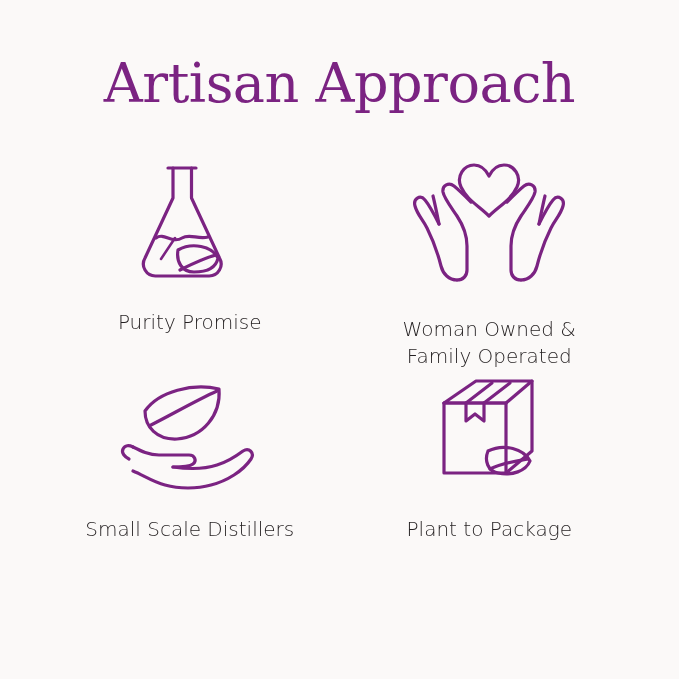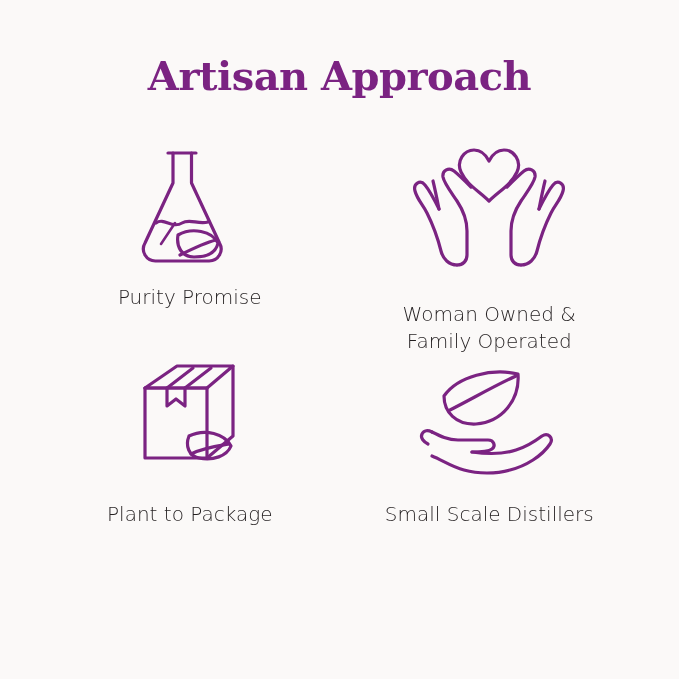--- a/index.html
+++ b/index.html
@@ -17,22 +17,22 @@
     position: relative;
     width: 679px;
     height: 679px;
     background: #fbf9f8;
     box-sizing: border-box;
   }
   .title {
     text-align: center;
     color: #7b2382;
     font-family: "DejaVu Serif", serif;
-    font-weight: bold;
-    font-size: 40px;
+    font-weight: normal;
+    font-size: 54px;
     letter-spacing: -0.5px;
     margin: 0;
     padding-top: 54px;
     line-height: 1.1;
   }
   .grid {
     margin-top: 36px;
     display: grid;
     grid-template-columns: 1fr 1fr;
     grid-template-rows: 1fr 1fr;
@@ -46,20 +46,21 @@
     align-items: center;
     justify-content: flex-start;
   }
   .cell .icon-wrap {
     height: 150px;
     display: flex;
     align-items: center;
     justify-content: center;
   }
   .cell .caption {
+    margin-top: 10px;
     text-align: center;
     color: #231f20;
     font-family: "DejaVu Sans", sans-serif;
     font-weight: 300;
     font-size: 20px;
     line-height: 1.35;
     white-space: pre-line;
   }
   .cell-2 .caption { margin-top: 17px; }
   .row-2 .icon-wrap { height: 130px; }
@@ -108,49 +109,49 @@
           <path d="M112 126 C120 126 126 120 128 112 C131 100 136 86 142 74 C146 66 152 60 154 52 C156 45 149 40 144 46 C139 52 134 62 130 70"></path>
           <path d="M130 70 C132 60 134 50 136 42"></path>
         </svg>
       </div>
       <div class="caption">Woman Owned &amp;
 Family Operated</div>
     </div>
 
     <div class="cell row-2">
       <div class="icon-wrap">
+        <svg width="150" height="120" viewBox="0 0 150 120" fill="none" stroke="#7b2382" stroke-width="3.2" stroke-linecap="round" stroke-linejoin="round">
+
+          <path d="M30 36 C44 16 78 8 104 14 C106 40 88 62 62 64 C42 65 30 52 30 36 Z"></path>
+          <path d="M36 50 C56 40 80 26 102 16"></path>
+
+          <path d="M18 72 C26 76 34 80 44 80 H74 C80 80 82 86 78 89 C74 92 64 92 58 92"></path>
+          <path d="M58 92 C72 94 90 94 102 90 C112 87 120 82 128 76 C134 72 140 78 136 84 C128 96 112 106 96 110 C82 114 64 114 50 110 C38 107 28 100 18 96"></path>
+          <path d="M18 72 C14 70 10 70 8 74 C6 78 10 82 14 84"></path>
+        </svg>
+      </div>
+      <div class="caption">Small Scale Distillers</div>
+    </div>
+
+    <div class="cell row-2">
+      <div class="icon-wrap">
         <svg width="150" height="125" viewBox="0 0 150 125" fill="none" stroke="#7b2382" stroke-width="3.2" stroke-linecap="round" stroke-linejoin="round">
 
           <path d="M30 30 L62 8 H118 L92 30 Z"></path>
           <path d="M30 30 H92"></path>
 
           <path d="M30 30 V100 H92 V30"></path>
 
           <path d="M92 100 L118 78 V8"></path>
 
           <path d="M52 30 V48 L61 41 L70 48 V30"></path>
           <path d="M52 30 L78 10"></path>
           <path d="M70 30 L96 10"></path>
 
           <path d="M84 100 C74 98 70 88 74 78 C90 70 110 76 116 88 C112 98 98 103 84 100 Z"></path>
           <path d="M76 96 C88 90 102 88 114 86"></path>
         </svg>
       </div>
       <div class="caption">Plant to Package</div>
     </div>
 
-    <div class="cell row-2">
-      <div class="icon-wrap">
-        <svg width="150" height="120" viewBox="0 0 150 120" fill="none" stroke="#7b2382" stroke-width="3.2" stroke-linecap="round" stroke-linejoin="round">
-
-          <path d="M30 36 C44 16 78 8 104 14 C106 40 88 62 62 64 C42 65 30 52 30 36 Z"></path>
-          <path d="M36 50 C56 40 80 26 102 16"></path>
-
-          <path d="M18 72 C26 76 34 80 44 80 H74 C80 80 82 86 78 89 C74 92 64 92 58 92"></path>
-          <path d="M58 92 C72 94 90 94 102 90 C112 87 120 82 128 76 C134 72 140 78 136 84 C128 96 112 106 96 110 C82 114 64 114 50 110 C38 107 28 100 18 96"></path>
-          <path d="M18 72 C14 70 10 70 8 74 C6 78 10 82 14 84"></path>
-        </svg>
-      </div>
-      <div class="caption">Small Scale Distillers</div>
-    </div>
-
   </div>
 </div>
 
 </body></html>

